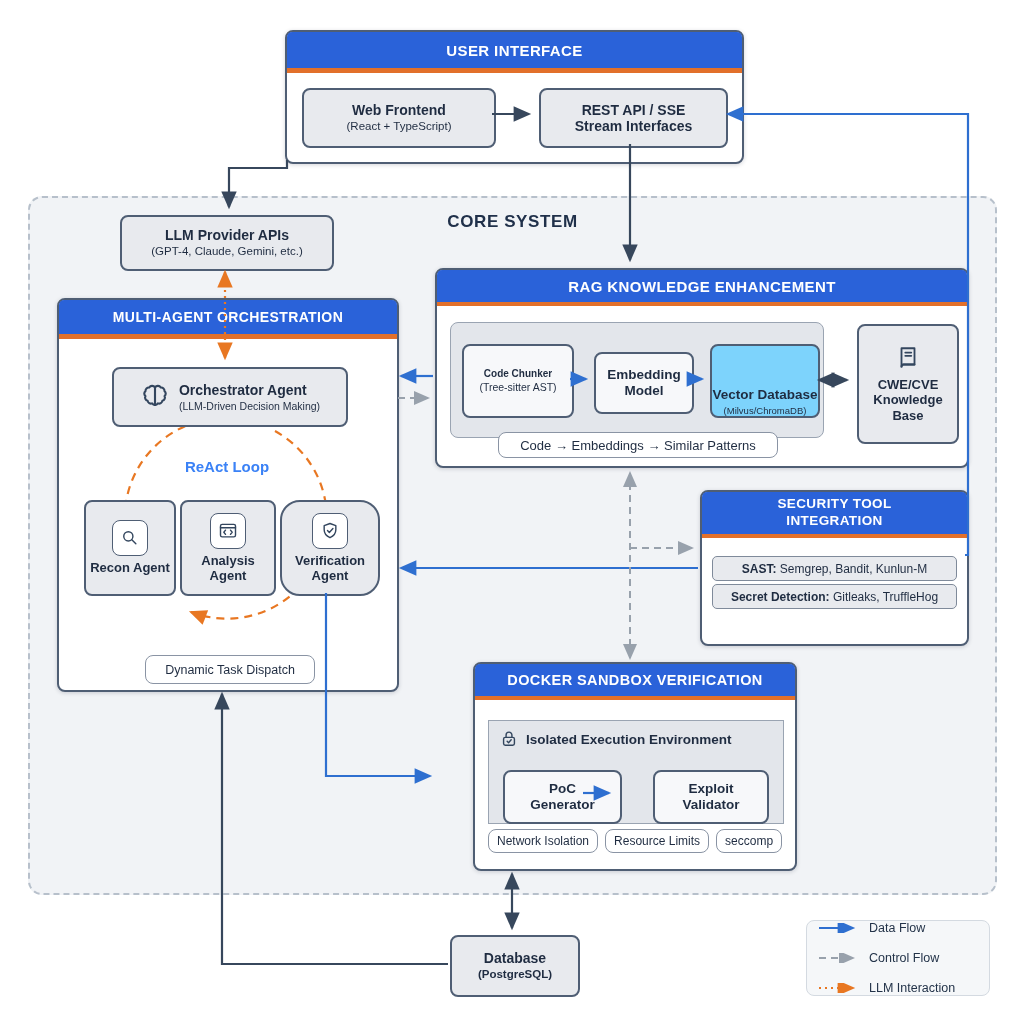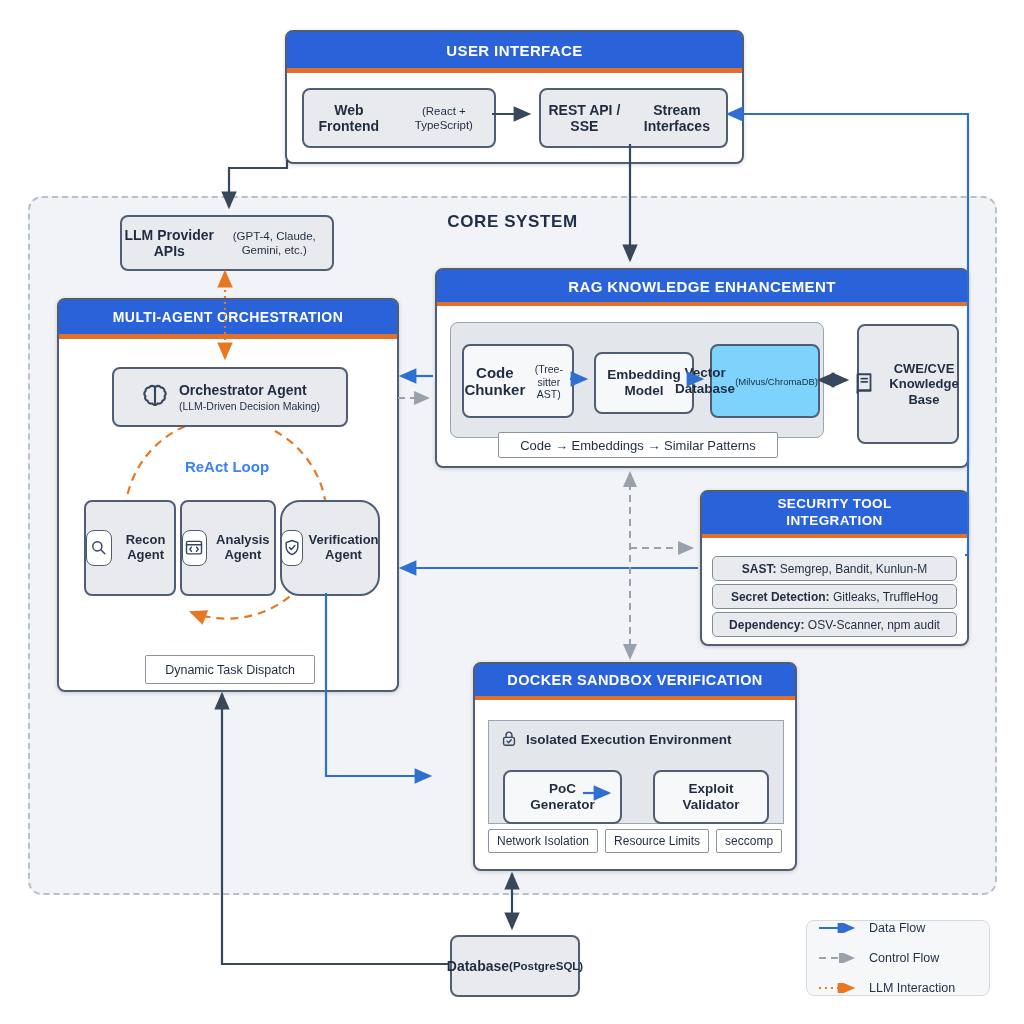--- a/index.html
+++ b/index.html
@@ -13,25 +13,25 @@
     letter-spacing:.6px;color:#20304a;}
   
   .panel{background:#fff;border:2px solid #4f5e74;border-radius:8px;
     box-shadow:0 1px 4px rgba(20,30,50,.18);}
   .hdr{background:#2a62d9;color:#fff;font-weight:bold;text-align:center;
     display:flex;flex-direction:column;align-items:center;justify-content:center;
     letter-spacing:.4px;border-radius:5px 5px 0 0;}
   .stripe{height:5px;background:#e2702a;}
   
   .box{background:#e8eaee;border:2px solid #4f5e74;border-radius:8px;
-    display:flex;flex-direction:row;align-items:center;justify-content:center;
+    display:flex;flex-direction:column;align-items:center;justify-content:center;
     text-align:center;color:#1f2c41;}
   .box .t{font-weight:bold;font-size:14px;line-height:1.15;}
   .box .s{font-size:11.5px;line-height:1.2;margin-top:2px;}
-  .pill{background:#fff;border:1.5px solid #8a94a4;border-radius:2px;font-size:12.5px;
+  .pill{background:#fff;border:1.5px solid #8a94a4;border-radius:8px;font-size:12.5px;
     display:flex;align-items:center;justify-content:center;color:#1f2c41;}
   .sec-row{background:#e8eaee;border:1.5px solid #7f8a9a;border-radius:5px;font-size:12px;
     display:flex;align-items:center;justify-content:center;white-space:pre;}
   .icon-sq{width:34px;height:34px;background:#fff;border:1.8px solid #4f5e74;border-radius:8px;
     display:flex;align-items:center;justify-content:center;}
   svg.ic{display:block;stroke:#33465e;fill:none;stroke-width:1.7;stroke-linecap:round;stroke-linejoin:round;}
   .overlay{left:0;top:0;width:1024px;height:1024px;z-index:30;pointer-events:none;}
   .arcs{left:0;top:0;width:338px;height:390px;z-index:1;pointer-events:none;}
   .mz{z-index:2;}
   .ln-dark{stroke:#37475c;stroke-width:2.2;fill:none;}
@@ -145,21 +145,21 @@
 
     <div class="abs pill mz" style="left:86px;top:355px;width:168px;height:27px;">Dynamic Task Dispatch</div>
   </div>
 
   <div class="abs panel" style="left:435px;top:268px;width:530px;height:196px;">
     <div class="hdr" style="height:32px;font-size:15px;">RAG KNOWLEDGE ENHANCEMENT</div>
     <div class="stripe" style="height:4px;"></div>
     <div class="abs" style="left:13px;top:52px;width:372px;height:114px;background:#e3e6eb;border:1.5px solid #9aa4b2;border-radius:8px;"></div>
 
     <div class="abs box" style="left:25px;top:74px;width:108px;height:70px;background:#f7f8fa;">
-      <div class="t" style="font-size:15px;">Code Chunker</div>
+      <div class="t" style="font-size:10px;">Code Chunker</div>
       <div class="s" style="font-size:10.5px;">(Tree-sitter AST)</div>
     </div>
     <div class="abs box" style="left:157px;top:82px;width:96px;height:58px;background:#f7f8fa;">
       <div class="t" style="font-size:13.5px;">Embedding Model</div>
     </div>
     <div class="abs box" style="left:273px;top:74px;width:106px;height:70px;background:#7dd3fc;justify-content:flex-end;">
       <div class="t" style="font-size:13.5px;">Vector Database</div>
       <div class="s" style="font-size:9.5px;">(Milvus/ChromaDB)</div>
     </div>
 
@@ -181,23 +181,20 @@
     <div class="hdr" style="height:42px;font-size:13.5px;line-height:1.25;">
       <span>SECURITY TOOL</span>
       <span>INTEGRATION</span>
     </div>
     <div class="stripe" style="height:4px;"></div>
     <div class="abs sec-row" style="left:10px;top:64px;right:10px;height:23px;">
       <b>SAST:</b><span> Semgrep, Bandit, Kunlun-M</span>
     </div>
     <div class="abs sec-row" style="left:10px;top:92px;right:10px;height:23px;">
       <b>Secret Detection:</b><span> Gitleaks, TruffleHog</span>
-    </div>
-    <div class="abs sec-row" style="left:10px;top:120px;right:10px;height:23px;">
-      <b>Dependency:</b><span> OSV-Scanner, npm audit</span>
     </div>
   </div>
 
   <div class="abs panel" style="left:437px;top:662px;width:320px;height:205px;margin-left:36px;">
     <div class="hdr" style="height:32px;font-size:14.5px;">DOCKER SANDBOX VERIFICATION</div>
     <div class="stripe" style="height:4px;"></div>
     <div class="abs" style="left:13px;top:56px;width:294px;height:102px;background:#e3e6eb;border:1.5px solid #9aa4b2;border-radius:0;">
       <div style="display:flex;align-items:center;gap:7px;padding:8px 0 0 10px;">
         <span>
           <svg class="ic" width="20" height="20" viewBox="0 0 24 24">

